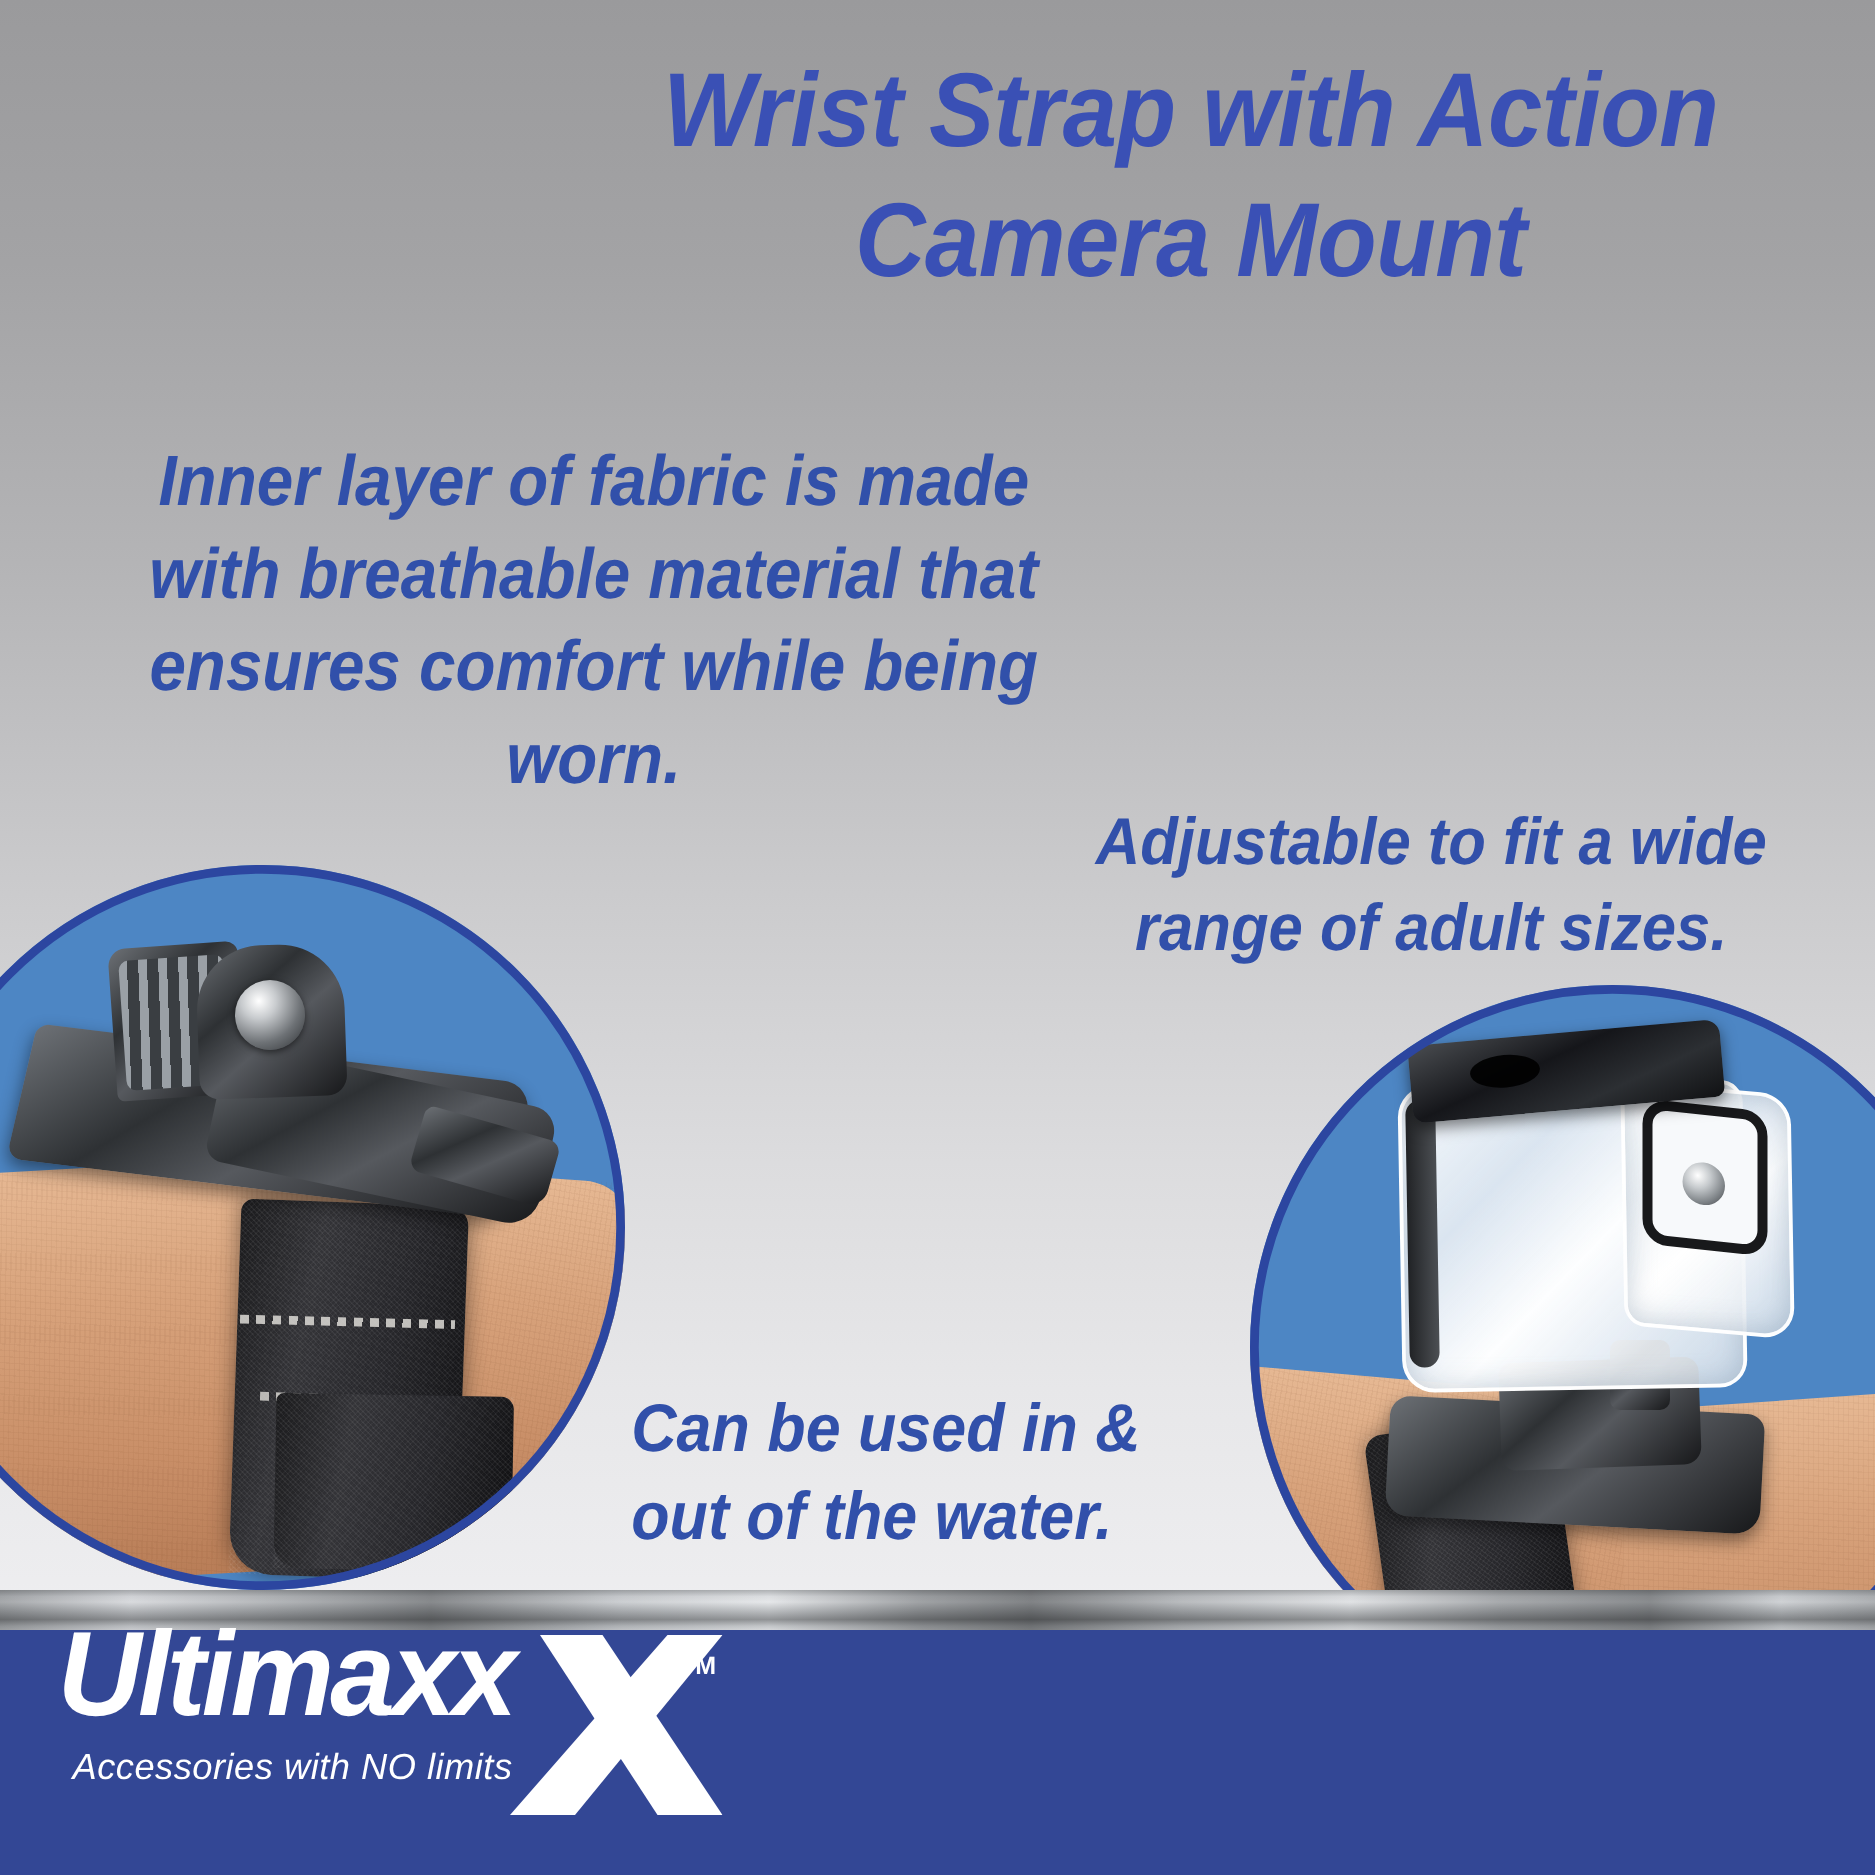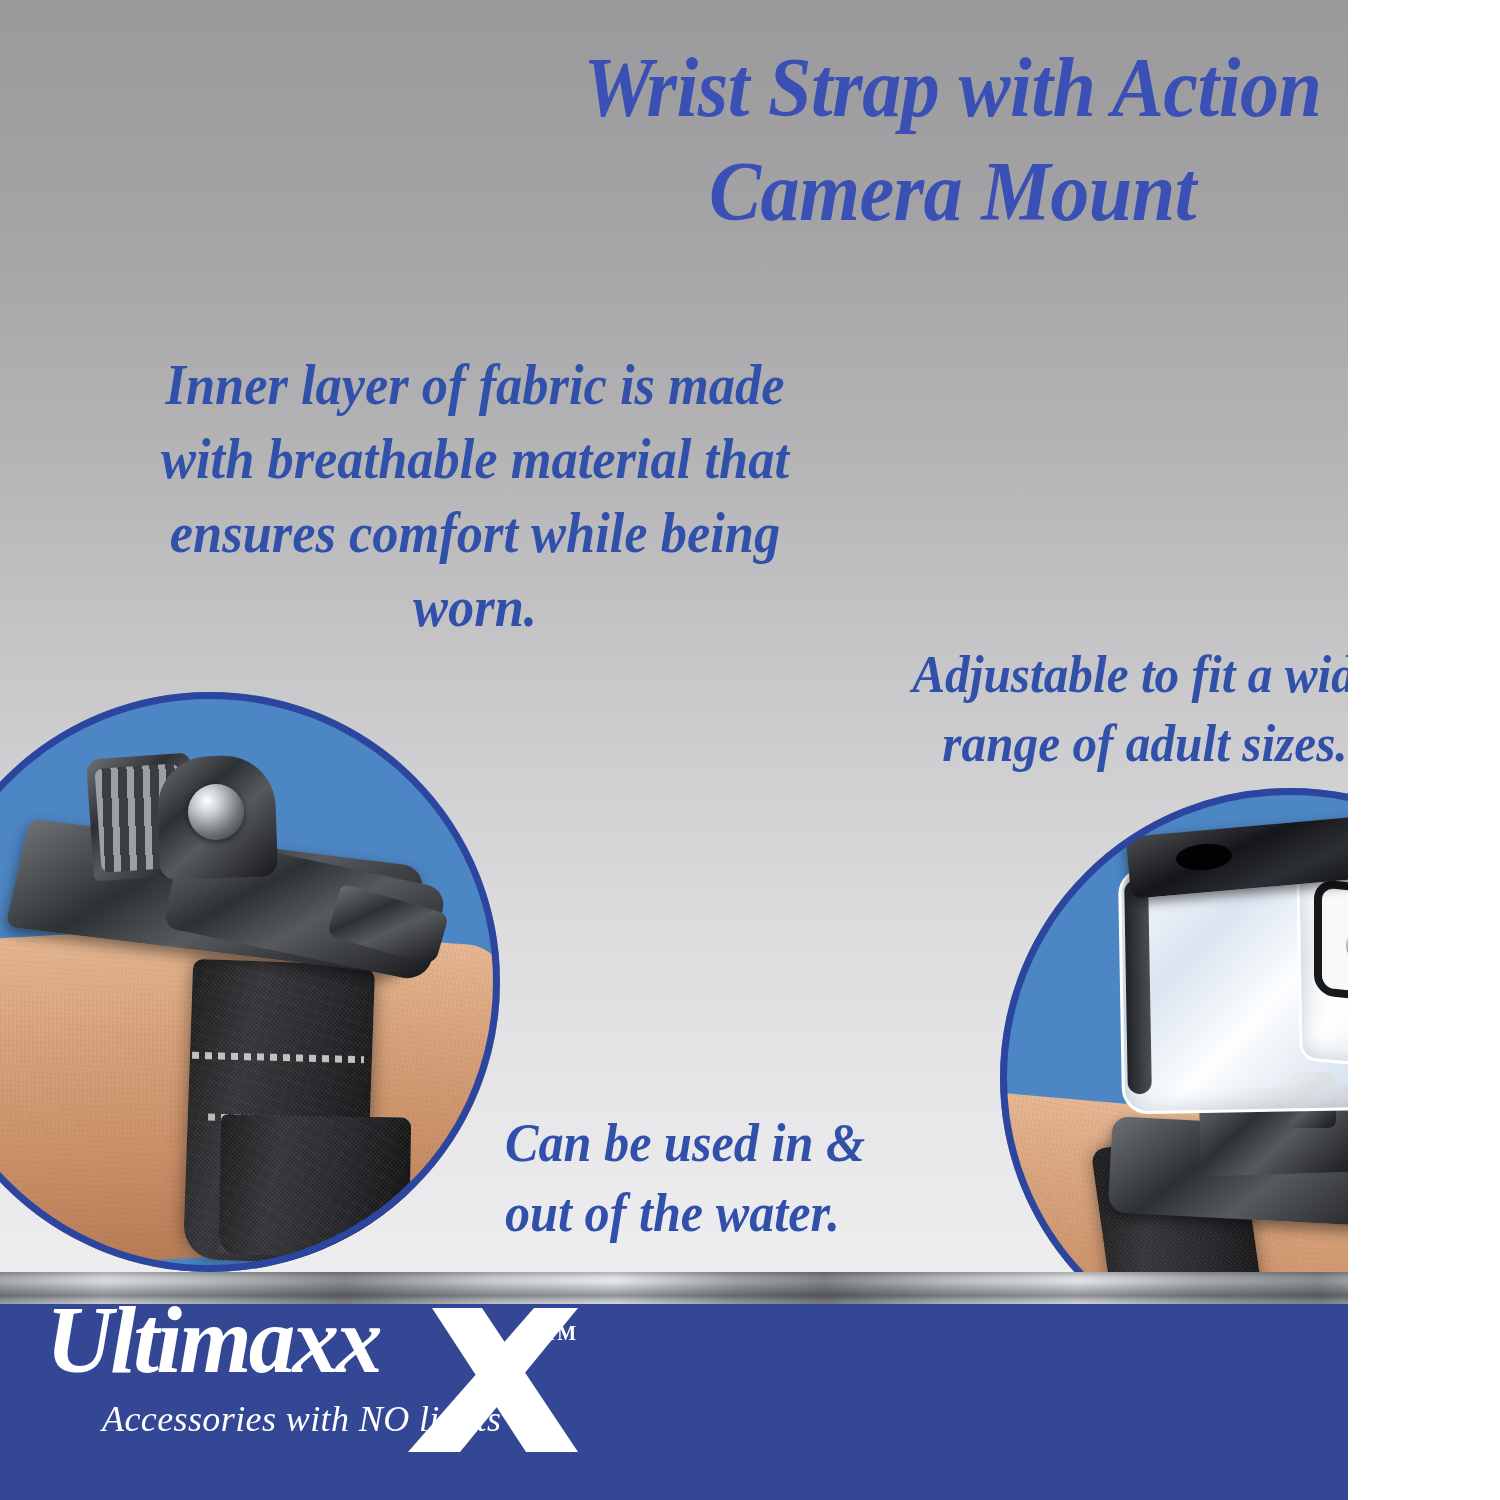--- a/index.html
+++ b/index.html
@@ -2,24 +2,24 @@
 <html><head>
 <meta charset="utf-8">
 <style>
   html, body {
     margin: 0;
     padding: 0;
     background: #ffffff;
   }
   #page {
     position: relative;
-    width: 1348px;
+    width: 1500px;
     height: 1500px;
     overflow: hidden;
-    font-family: Liberation Serif, serif;
+    font-family: Liberation Sans, sans-serif;
     background: linear-gradient(to bottom,
                 #9a9a9c 0%,
                 #a3a3a5 14%,
                 #b4b4b6 30%,
                 #c9c9cb 46%,
                 #dcdcde 62%,
                 #e7e7e9 74%,
                 #eeeef0 86%,
                 #f4f4f6 100%);
   }
@@ -188,26 +188,25 @@
     letter-spacing: -3px;
     line-height: 1;
     transform: scaleX(0.97);
     transform-origin: 0 0;
   }
   #logo-tagline {
     position: absolute;
     left: 12px;
     top: 104px;
     color: #ffffff;
-    font-size: 36px;
+    font-size: 29px;
     font-style: italic;
     font-weight: normal;
     letter-spacing: .4px;
     white-space: nowrap;
-    margin-left: 44px;
   }
   #logo-tm {
     position: absolute;
     left: 462px;
     top: 28px;
     color: #ffffff;
     font-size: 20px;
     font-weight: bold;
     font-style: normal;
     margin-left: 36px;

